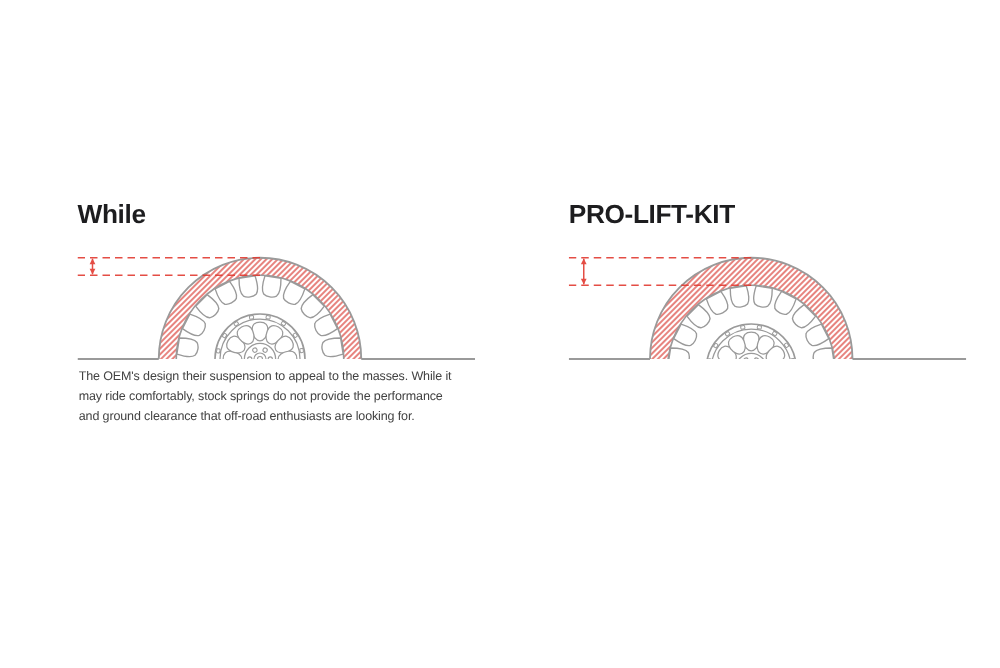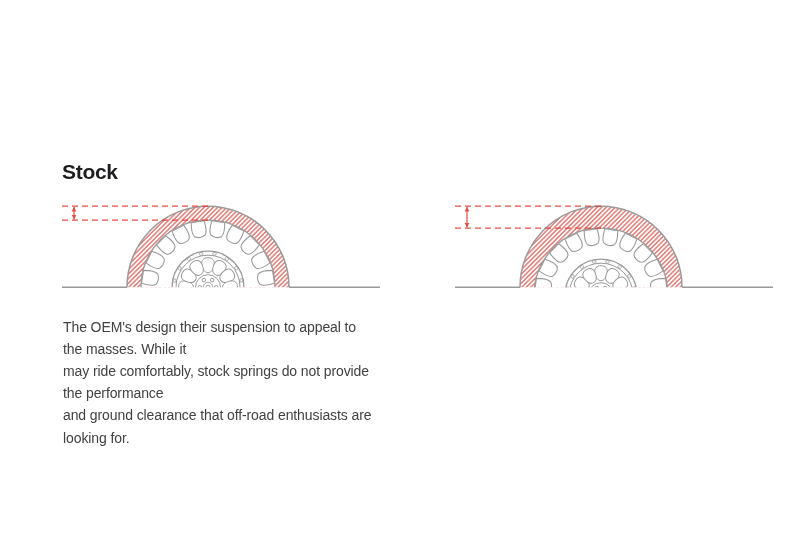--- a/index.html
+++ b/index.html
@@ -4,21 +4,21 @@
 <style>
   html,body{margin:0;padding:0;background:#fff;}
   .page{position:relative;width:800px;height:534px;background:#ffffff;overflow:hidden;
         font-family:"Liberation Sans","DejaVu Sans",sans-serif;}
   .panel{position:absolute;top:0;width:318px;height:534px;}
   .panel.left{left:62px;}
   .panel.right{left:455px;}
   .panel-title{position:absolute;top:144px;left:0;font-size:21px;font-weight:700;
                color:#1d1d1f;letter-spacing:-0.3px;line-height:1;}
   .illus{position:absolute;top:195px;left:0;width:318px;height:96px;display:block;}
-  .desc{position:absolute;top:302px;left:1px;width:312px;font-size:14px;line-height:1.58;
+  .desc{position:absolute;top:284px;left:1px;width:312px;font-size:10px;line-height:1.58;
         color:#424242;letter-spacing:-0.1px;white-space:pre-line;}
   .sprite{position:absolute;width:0;height:0;overflow:hidden;}
 </style>
 </head>
 <body>
 
 <svg class="sprite" aria-hidden="true">
   <defs>
     <pattern id="hatch" width="3.2" height="3.2" patternUnits="userSpaceOnUse" patternTransform="rotate(-45)">
       <line x1="0" y1="1.6" x2="3.2" y2="1.6" stroke="#dc4b44" stroke-width="1.1"></line>
@@ -100,21 +100,21 @@
         <use href="#lug" transform="rotate(330)"></use>
       <circle cx="0" cy="0" r="4.8" fill="none" stroke="#9a9a9a" stroke-width="0.9"></circle>
       <circle cx="0" cy="0" r="2" fill="none" stroke="#9a9a9a" stroke-width="0.9"></circle>
     </g>
   </defs>
 </svg>
 
 <div class="page">
 
   <section class="panel left">
-    <h2 class="panel-title">Stock</h2>
+    <h2 class="panel-title">While</h2>
 
     <svg class="illus" viewBox="0 0 318 96">
       <g clip-path="url(#ground-clip)">
         <use href="#hatch-disc" transform="translate(146,92.2)"></use>
         <use href="#wheel" transform="translate(146,92.2)"></use>
         <use href="#fender" transform="translate(146,92.2)"></use>
       </g>
       <path d="M0,92.2 H65 M227,92.2 H318" stroke="#9a9a9a" stroke-width="1.5"></path>
       <g stroke="#e23a31" opacity="0.9">
         <path d="M0,11.2 H150" stroke-width="1.2" stroke-dasharray="6 4"></path>
@@ -124,20 +124,21 @@
         <polygon points="12,24.6 9.7,20 14.3,20" fill="#e23a31" stroke="none"></polygon>
       </g>
     </svg>
 
     <p class="desc">The OEM's design their suspension to appeal to the masses. While it
 may ride comfortably, stock springs do not provide the performance
 and ground clearance that off-road enthusiasts are looking for.</p>
   </section>
 
   <section class="panel right">
+    <h2 class="panel-title">PRO-LIFT-KIT</h2>
 
     <svg class="illus" viewBox="0 0 318 96">
       <g clip-path="url(#ground-clip)">
         <use href="#hatch-disc" transform="translate(146,92.2)"></use>
         <use href="#wheel" transform="translate(146,100.2)"></use>
         <use href="#fender" transform="translate(146,92.2)"></use>
       </g>
       <path d="M0,92.2 H65 M227,92.2 H318" stroke="#9a9a9a" stroke-width="1.5"></path>
       <g stroke="#e23a31" opacity="0.9">
         <path d="M0,11.2 H150" stroke-width="1.2" stroke-dasharray="6 4"></path>

